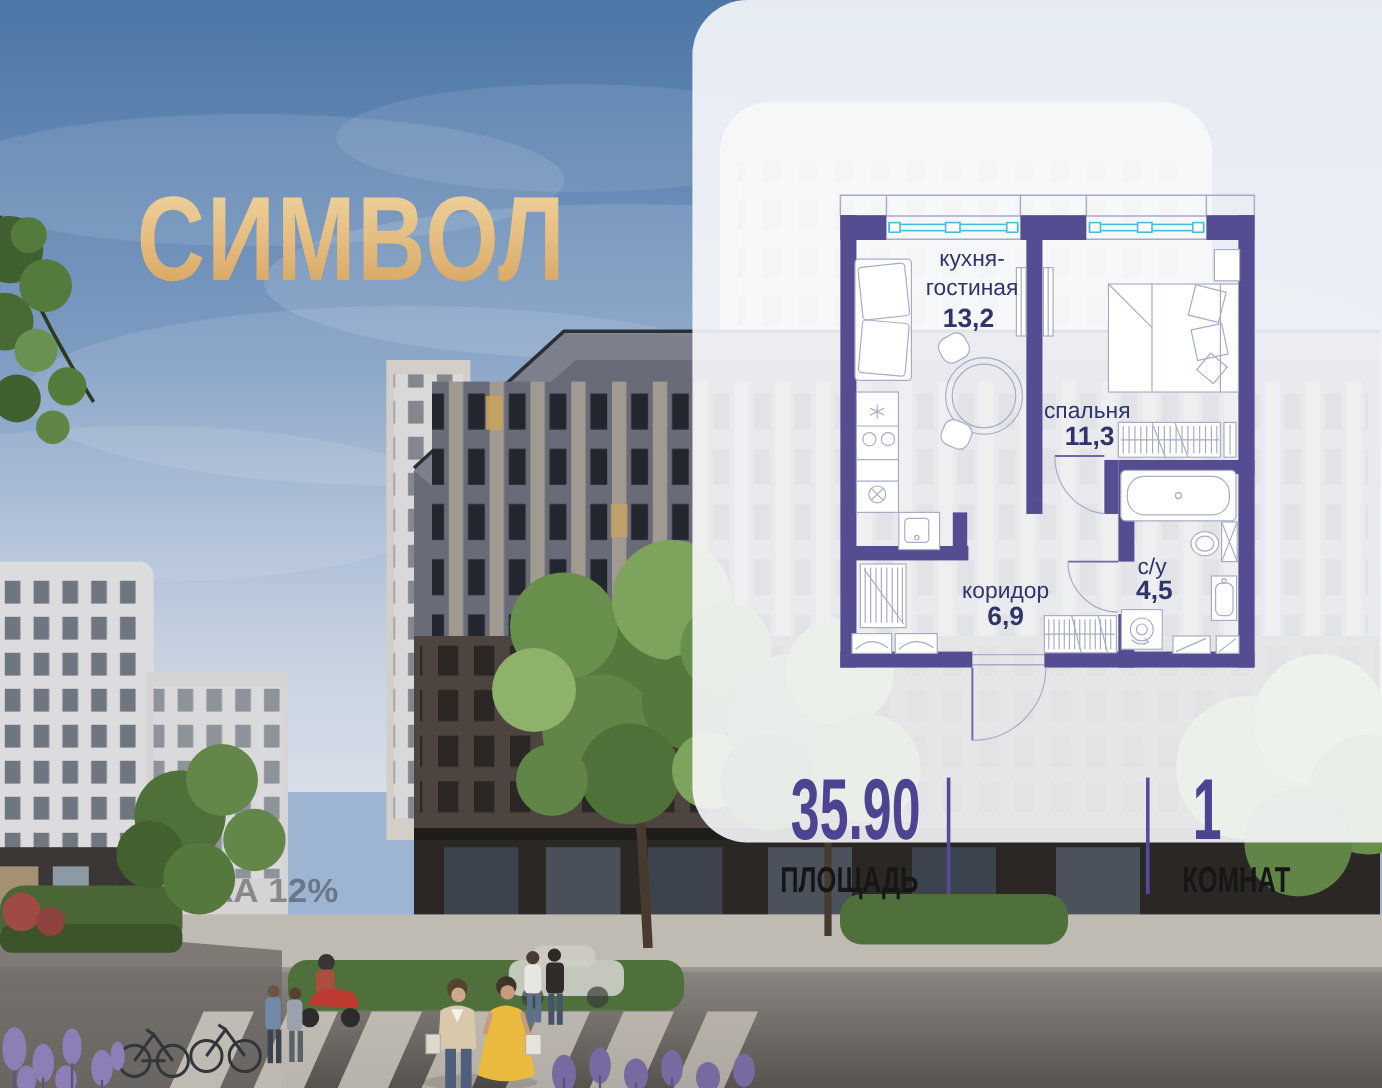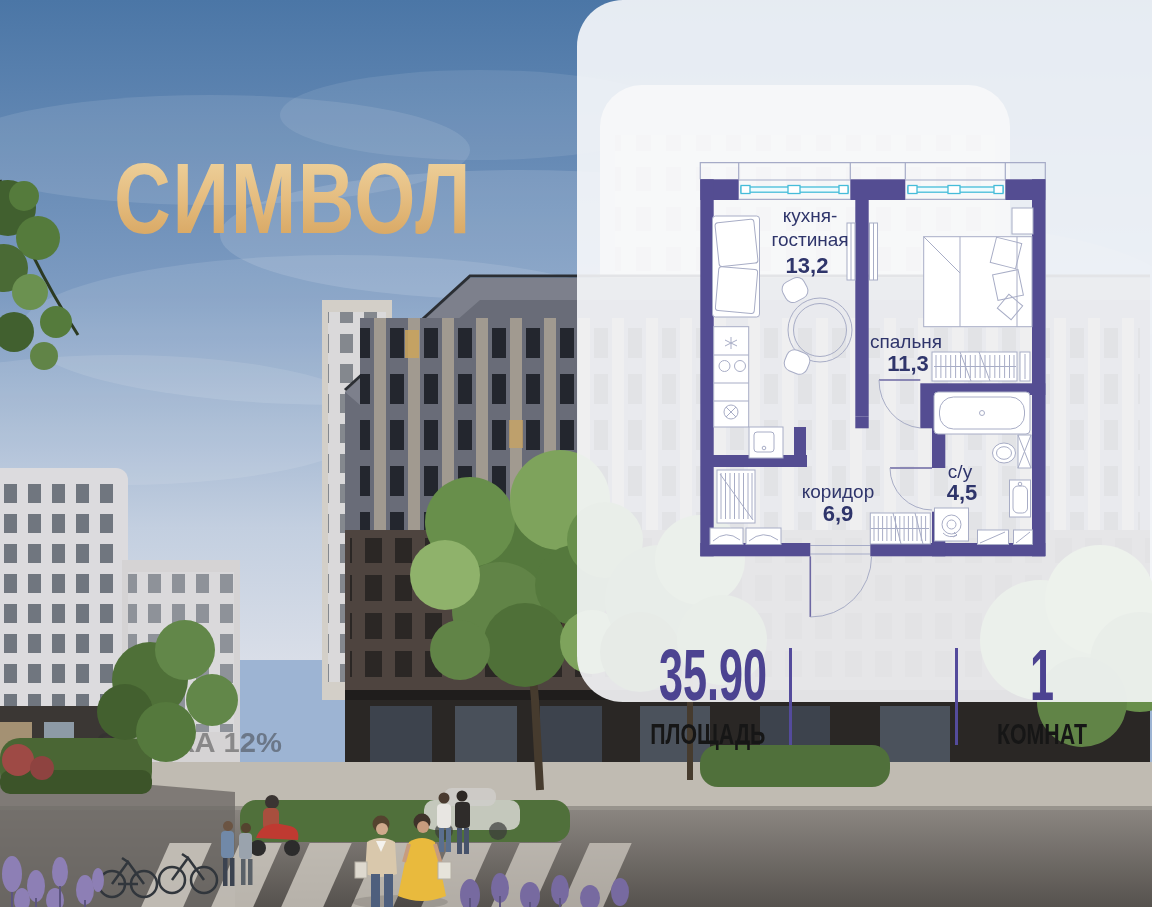--- a/index.html
+++ b/index.html
@@ -3,21 +3,21 @@
 <meta charset="utf-8">
 <style>
   html,body{margin:0;padding:0;background:#ffffff;}
   .stage{position:relative;width:1152px;height:907px;overflow:hidden;
          font-family:"Liberation Sans",sans-serif;background:#9db4d3;}
   .scene{position:absolute;left:0;top:0;width:1152px;height:907px;display:block;}
   .panel{position:absolute;left:561px;top:0;width:591px;height:702px;
          background:rgba(247,248,251,0.9);border-radius:46px 0 0 46px;margin-left:16px;}
   .plan{position:absolute;left:100px;top:140px;width:400px;height:480px;display:block;}
   .stats{position:absolute;left:0;top:0;width:591px;height:907px;}
-  .stat{position:absolute;top:639px;width:160px;text-align:center;}
+  .stat{position:absolute;top:639px;width:160px;}
   .stat-value{font-size:72px;line-height:1;font-weight:700;color:#4c4391;
               transform:scaleX(0.60);letter-spacing:0px;}
   .stat-label{font-size:30px;line-height:1;font-weight:700;color:#161616;
               transform:scaleX(0.71);margin-top:8px;}
   .stat-divider{position:absolute;top:648px;width:2.5px;height:97px;background:#544b9c;}
   .s1{left:50px}.s2{left:213px}.s3{left:385px}
   .d1{left:212px}.d2{left:378px}
 </style>
 </head>
 <body>

